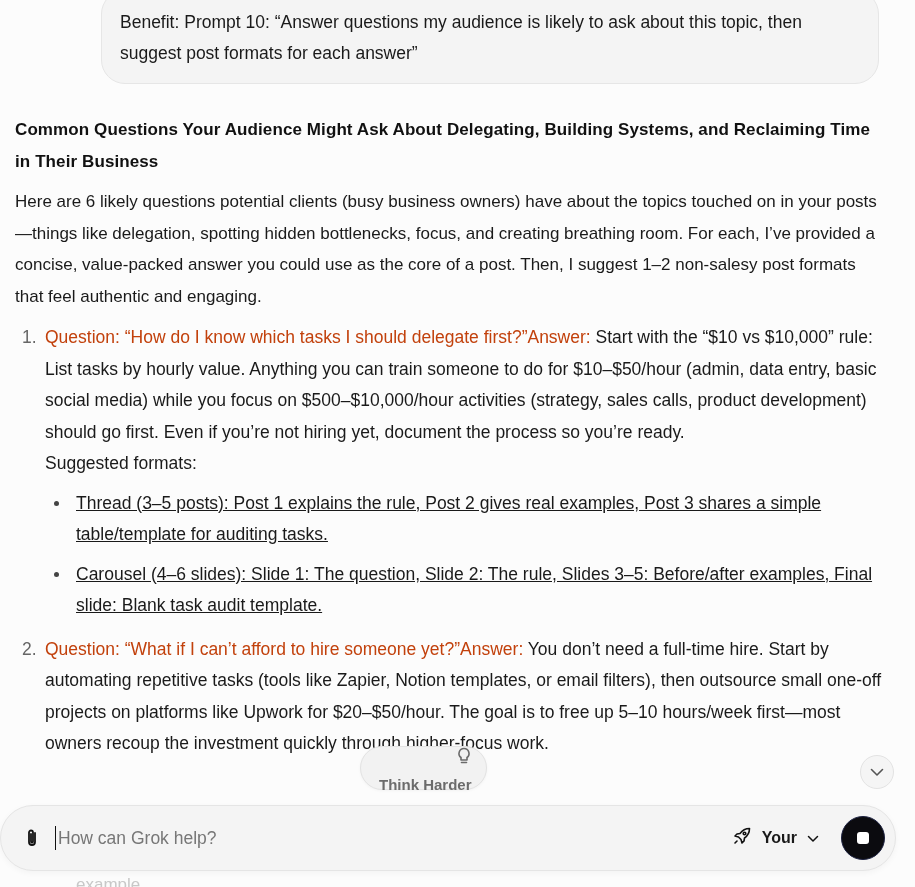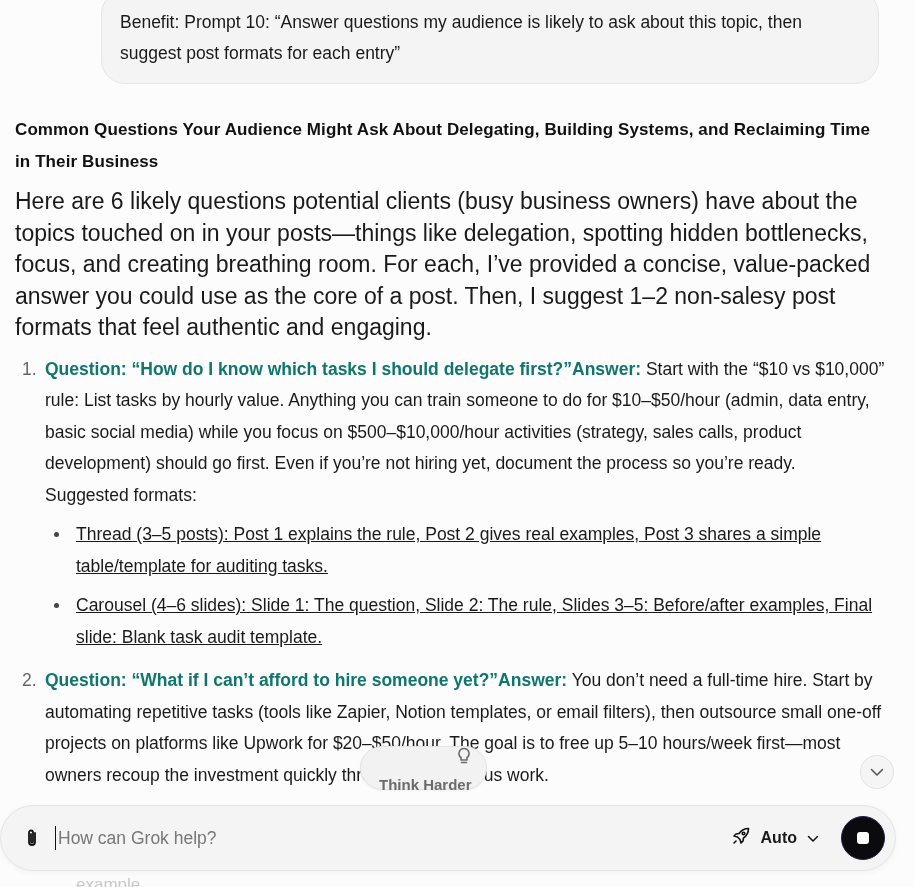--- a/index.html
+++ b/index.html
@@ -40,21 +40,21 @@
     .response h2 {
       margin: 0 0 8px 0;
       font-size: 17px;
       line-height: 32px;
       font-weight: 700;
       color: #111;
       letter-spacing: 0.1px;
     }
     .response p.intro {
       margin: 0 0 10px 0;
-      font-size: 23px;
+      font-size: 17px;
       line-height: 31.5px;
       color: #1a1a1a;
     }
     ol.qa {
       margin: 0;
       padding: 0;
       list-style: none;
     }
     ol.qa > li {
       position: relative;
@@ -62,21 +62,21 @@
       font-size: 17.5px;
       line-height: 31.5px;
       margin-bottom: 12px;
     }
     ol.qa > li .num {
       position: absolute;
       left: 7px;
       top: 0;
       color: #666;
     }
-    ol.qa b { font-weight: 700; color: #0f766e; }
+    ol.qa b { font-weight: 400; color: #c2410c; }
     .formats-label {
       font-weight: 400;
       display: block;
       margin-top: 0px;
       margin-bottom: 8px;
     }
     ul.formats {
       margin: 0;
       padding: 0;
       list-style: none;
@@ -205,21 +205,21 @@
       background: #fff;
       border-radius: 3px;
     }
   </style>
 </head>
 <body>
 
 <div class="chat">
 
   <div class="user-bubble">
-    <span>Benefit: Prompt 10: “Answer questions my audience is likely to ask about this topic, then suggest post formats for each entry”</span>
+    <span>Benefit: Prompt 10: “Answer questions my audience is likely to ask about this topic, then suggest post formats for each answer”</span>
   </div>
 
   <div class="response">
     <h2>Common Questions Your Audience Might Ask About Delegating, Building Systems, and Reclaiming Time in Their Business</h2>
     <p class="intro">Here are 6 likely questions potential clients (busy business owners) have about the topics touched on in your posts—things like delegation, spotting hidden bottlenecks, focus, and creating breathing room. For each, I’ve provided a concise, value-packed answer you could use as the core of a post. Then, I suggest 1–2 non-salesy post formats that feel authentic and engaging.</p>
 
     <ol class="qa">
       <li>
         <span class="num">1.</span>
         <b>Question: “How do I know which tasks I should delegate first?”</b><b>Answer:</b><span> Start with the “$10 vs $10,000” rule: List tasks by hourly value. Anything you can train someone to do for $10–$50/hour (admin, data entry, basic social media) while you focus on $500–$10,000/hour activities (strategy, sales calls, product development) should go first. Even if you’re not hiring yet, document the process so you’re ready.</span>
@@ -265,21 +265,21 @@
     </span>
     <input class="input" type="text" placeholder="How can Grok help?" style="">
     <div class="model-select">
       <span>
         <svg width="20" height="20" viewBox="0 0 20 20" fill="none" stroke="#111" stroke-width="1.6" stroke-linejoin="round" stroke-linecap="round">
           <path d="M17.5 2.5c-4 0-7 1.5-9.5 5L5 8l-2 2 3.5 1 2.5 2.5 1 3.5 2-2 .5-3c3.5-2.5 5-5.5 5-9.5z"></path>
           <circle cx="12.5" cy="7.5" r="1.3"></circle>
           <path d="M5 15l-2 2"></path>
         </svg>
       </span>
-      <span>Auto</span>
+      <span>Your</span>
       <span>
         <svg width="12" height="8" viewBox="0 0 12 8" fill="none" stroke="#111" stroke-width="1.5" stroke-linecap="round" stroke-linejoin="round">
           <path d="M1.5 1.5L6 6l4.5-4.5"></path>
         </svg>
       </span>
     </div>
     <div class="stop-btn">
       <span class="sq"></span>
     </div>
   </div>

